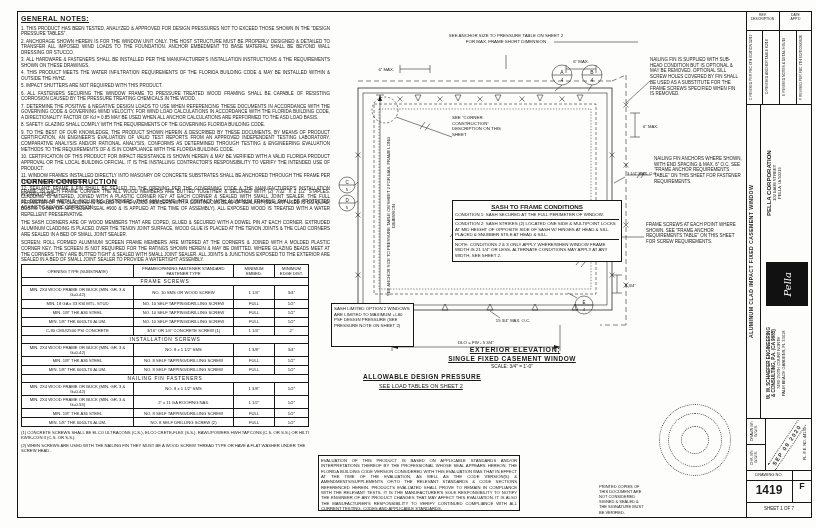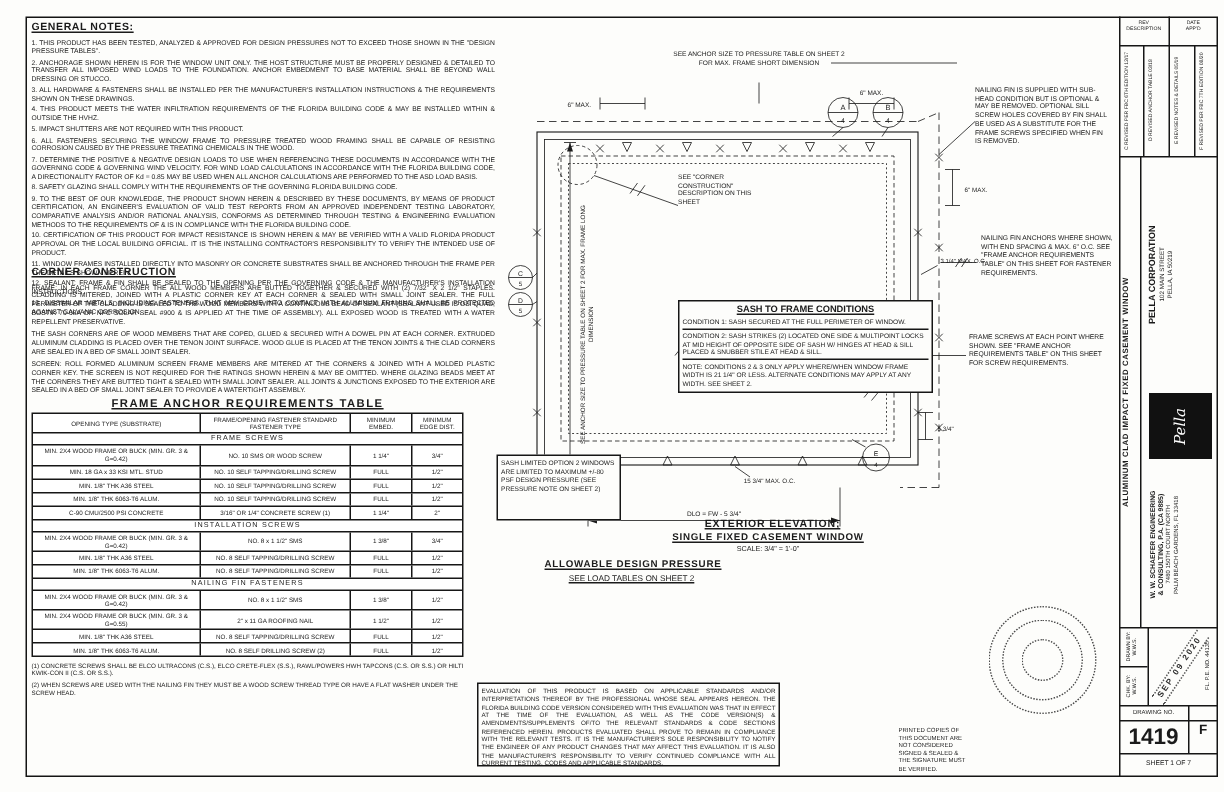--- a/index.html
+++ b/index.html
@@ -87,21 +87,20 @@
 
         <div class="para t45 j">FRAME: IN EACH FRAME CORNER THE ALL WOOD MEMBERS ARE BUTTED TOGETHER &amp; SECURED WITH (2) 7/32" X 2 1/2" STAPLES. CLADDING IS MITERED, JOINED WITH A PLASTIC CORNER KEY AT EACH CORNER &amp; SEALED WITH SMALL JOINT SEALER. THE FULL PERIMETER OF THE CLADDING IS SEALED TO THE WOOD MEMBERS WITH A CONTINUOUS BEAD OF SEALANT (SEALANT USED IS OSI QUAD, BOSTIK 70-08A OR NPC SOLAR SEAL #900 &amp; IS APPLIED AT THE TIME OF ASSEMBLY). ALL EXPOSED WOOD IS TREATED WITH A WATER REPELLENT PRESERVATIVE.</div>
 
         <div class="para t45 j">THE SASH CORNERS ARE OF WOOD MEMBERS THAT ARE COPED, GLUED &amp; SECURED WITH A DOWEL PIN AT EACH CORNER. EXTRUDED ALUMINUM CLADDING IS PLACED OVER THE TENON JOINT SURFACE. WOOD GLUE IS PLACED AT THE TENON JOINTS &amp; THE CLAD CORNERS ARE SEALED IN A BED OF SMALL JOINT SEALER.</div>
 
         <div class="para t45 j">SCREEN: ROLL FORMED ALUMINUM SCREEN FRAME MEMBERS ARE MITERED AT THE CORNERS &amp; JOINED WITH A MOLDED PLASTIC CORNER KEY. THE SCREEN IS NOT REQUIRED FOR THE RATINGS SHOWN HEREIN &amp; MAY BE OMITTED. WHERE GLAZING BEADS MEET AT THE CORNERS THEY ARE BUTTED TIGHT &amp; SEALED WITH SMALL JOINT SEALER. ALL JOINTS &amp; JUNCTIONS EXPOSED TO THE EXTERIOR ARE SEALED IN A BED OF SMALL JOINT SEALER TO PROVIDE A WATERTIGHT ASSEMBLY.</div>
       </div>
   </div>
 
   <div class="abs" style="left:21px;top:264px;width:300px">
-    <div class="ctr b u" style="width:288px;font-size:7.5px;letter-spacing:1px;margin-bottom:2px">FRAME ANCHOR REQUIREMENTS TABLE</div>
     <div class="atable">
       <div class="trow thead">
         <div class="tcell">OPENING TYPE (SUBSTRATE)</div>
         <div class="tcell">FRAME/OPENING FASTENER STANDARD FASTENER TYPE</div>
         <div class="tcell">MINIMUM EMBED.</div>
         <div class="tcell last">MINIMUM EDGE DIST.</div>
       </div>
       <div>
 
           <div>
@@ -375,17 +374,17 @@
   <div class="abs vtext ctr t36" style="left:750px;top:419px;width:11px;height:24px">DRAWN BY: W.W.S.</div>
   <div class="abs vtext ctr t36" style="left:750px;top:445px;width:11px;height:24px">CHK. BY: W.W.S.</div>
 
   <div class="stamp b" style="left:760px;top:440px;font-size:5.5px">SEP 09 2020</div>
   <div class="abs vtext ctr" style="left:803px;top:420px;width:8px;height:48px;font-size:3.8px">FL. P.E. NO. 44135</div>
 
   <div class="hl" style="left:746px;top:480px;width:66px"></div>
   <div class="hl" style="left:746px;top:502px;width:66px"></div>
   <div class="vl" style="left:792px;top:470px;height:32px"></div>
   <div class="abs ctr t40" style="left:746px;top:472px;width:46px">DRAWING NO.</div>
-  <div class="abs ctr b" style="left:746px;top:483px;width:46px;font-size:15px">1419</div>
+  <div class="abs ctr b" style="left:746px;top:483px;width:46px;font-size:12px">1419</div>
   <div class="abs ctr b" style="left:792px;top:481px;width:20px;font-size:9px">F</div>
   <div class="abs ctr" style="left:746px;top:506px;width:66px;font-size:4.5px">SHEET 1 OF 7</div>
 
 </div>
 
 </body></html>

